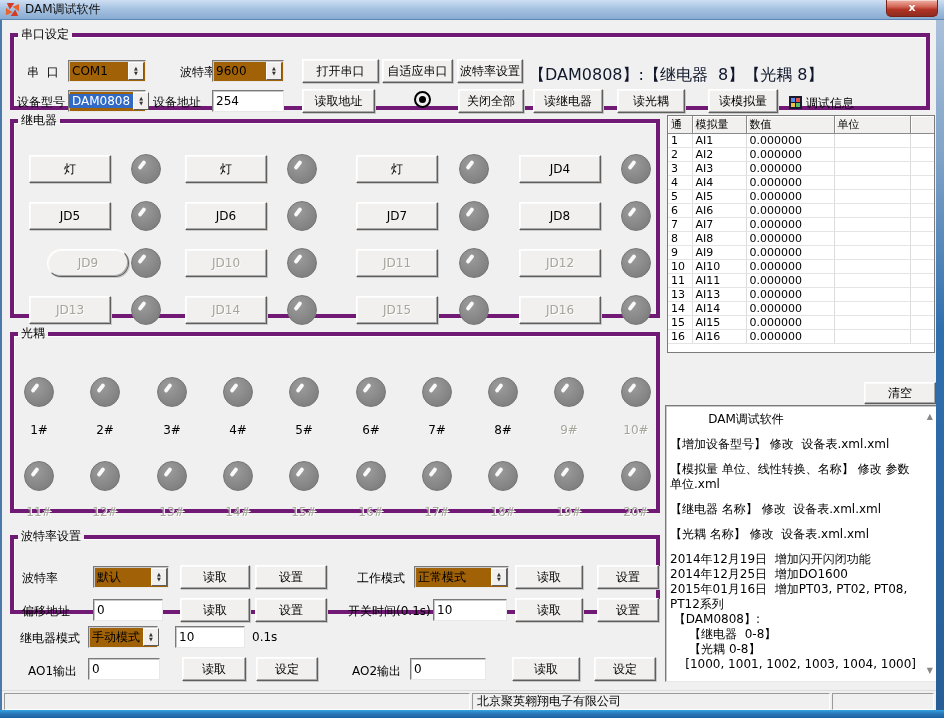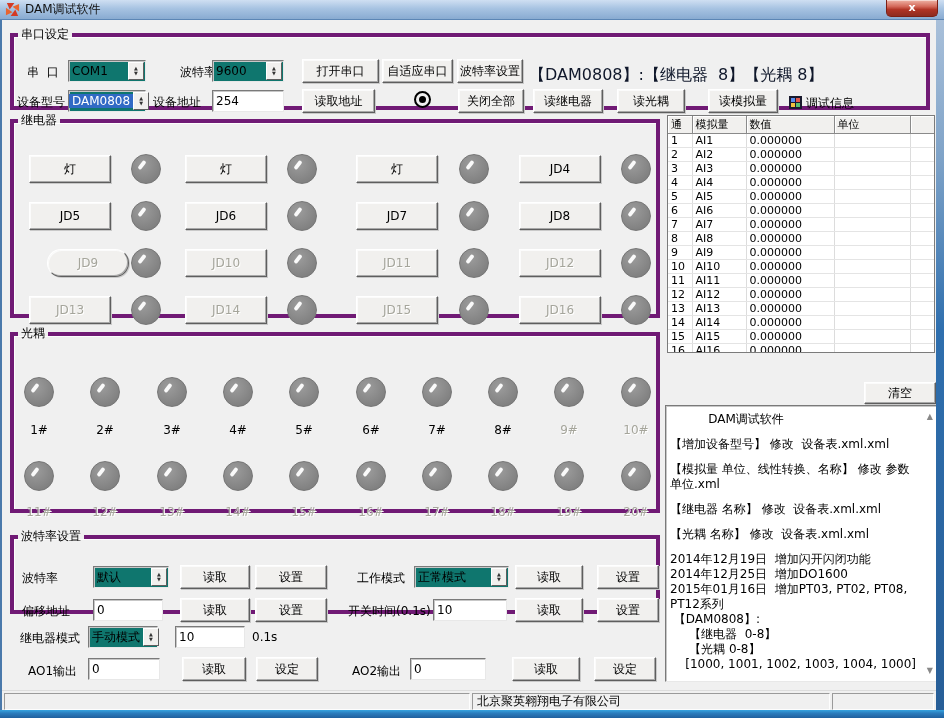--- a/index.html
+++ b/index.html
@@ -29,21 +29,21 @@
   .lbl{position:absolute;font-size:12px;color:#000;white-space:pre;}
   
   .btn{position:absolute;background:#f1f0ee;font-size:12px;color:#000;text-align:center;
     border:1px solid;border-color:#ffffff #5e5e5e #5e5e5e #ffffff;
     box-shadow:inset -1px -1px 0 #a9a9a9,inset 1px 1px 0 #fbfbfb,1px 1px 0 #c9c9c9;
     padding:0;cursor:pointer;height:24px;line-height:20px;white-space:pre;}
   .btn.dis{color:#a5a59b;text-shadow:1px 1px 0 #fff;cursor:default;}
   .txt{position:absolute;height:22px;background:#fff;border:1px solid;
     border-color:#7a7a7a #e8e8e8 #e8e8e8 #7a7a7a;box-shadow:inset 1px 1px 0 #c7c7c7;
     font-size:12px;padding:4px 3px;color:#000;}
-  .combo{position:absolute;height:22px;background:#0f766e;border:1px solid;
+  .combo{position:absolute;height:22px;background:#a16207;border:1px solid;
     border-color:#7a7a7a #e8e8e8 #e8e8e8 #7a7a7a;box-shadow:inset 1px 1px 0 #c7c7c7;
     display:flex;align-items:center;cursor:pointer;}
   .combo-val{font-size:12px;padding:0 3px;white-space:pre;flex:1;}
   .combo-val.selected{background:#316ac5;color:#fff;}
   .combo-btn{width:16px;height:18px;margin-right:1px;flex:0 0 auto;background:#f1f0ee;
     border:1px solid;border-color:#fff #5e5e5e #5e5e5e #fff;
     display:flex;flex-direction:column;align-items:center;justify-content:center;
     font-size:5px;line-height:5px;color:#333;}
   .ind{position:absolute;width:30px;height:30px;border-radius:50%;
     background:radial-gradient(circle at 38% 32%,#9c9c9c,#828282 70%,#777 100%);
@@ -271,27 +271,20 @@
             <tr>
               <td>10</td>
               <td>AI10</td>
               <td>0.000000</td>
               <td></td>
               <td></td>
             </tr>
             <tr>
               <td>11</td>
               <td>AI11</td>
-              <td>0.000000</td>
-              <td></td>
-              <td></td>
-            </tr>
-            <tr>
-              <td>12</td>
-              <td>AI12</td>
               <td>0.000000</td>
               <td></td>
               <td></td>
             </tr>
             <tr>
               <td>13</td>
               <td>AI13</td>
               <td>0.000000</td>
               <td></td>
               <td></td>

